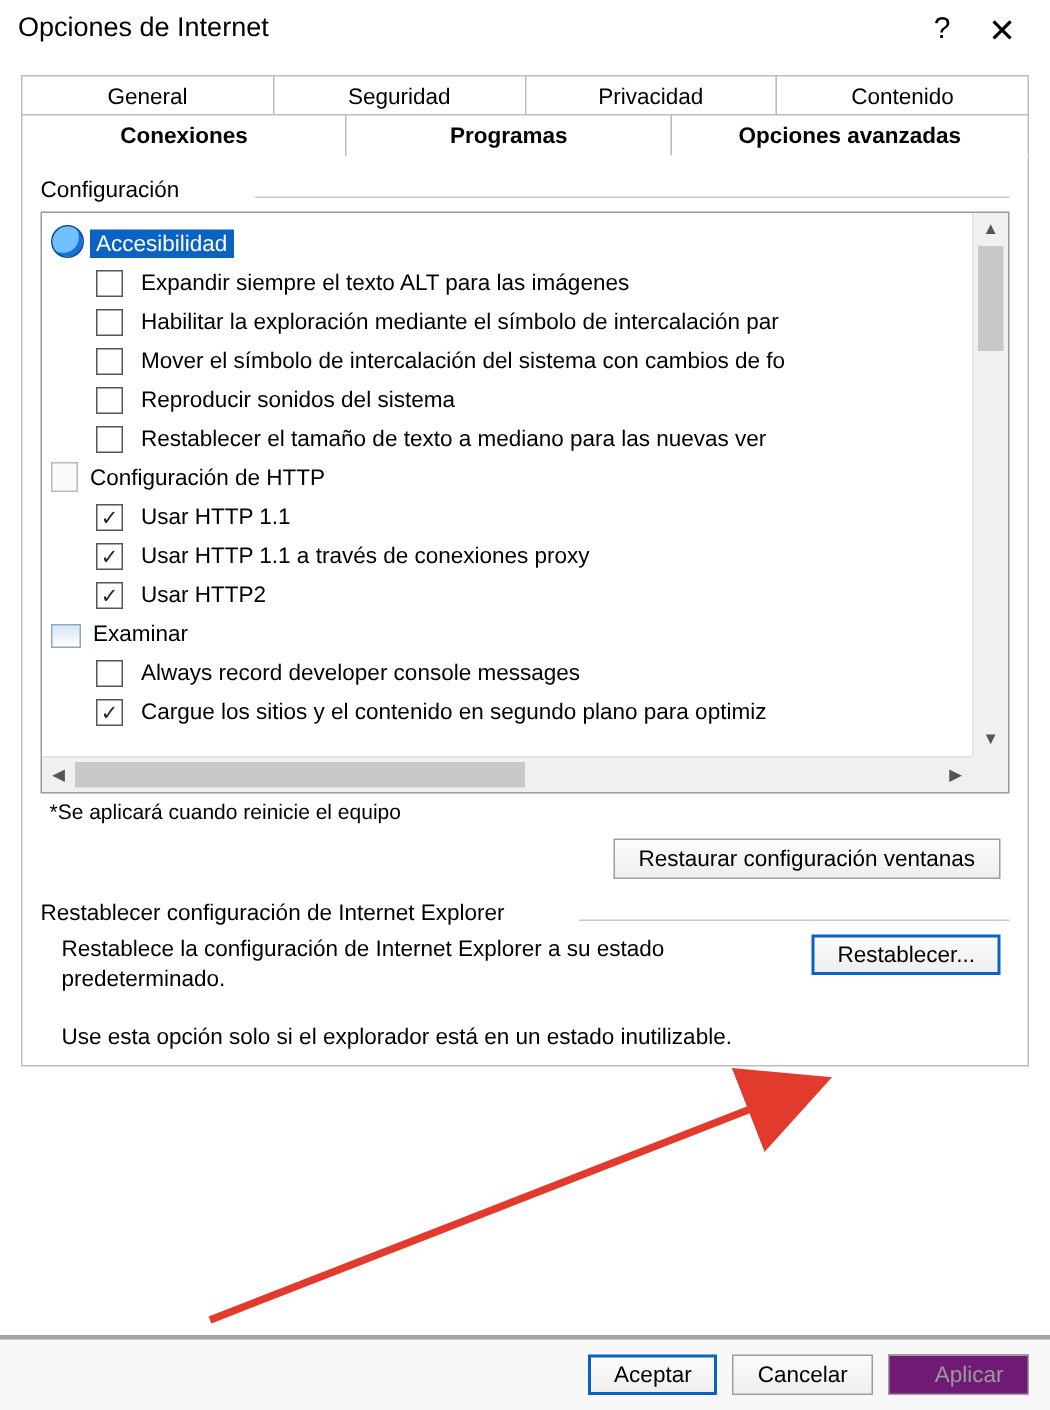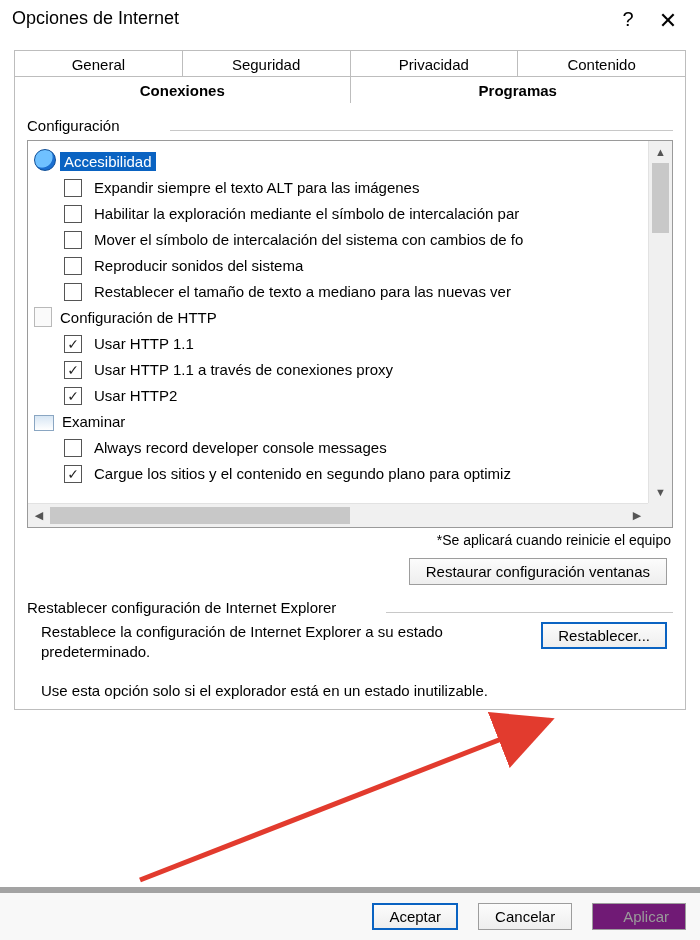--- a/index.html
+++ b/index.html
@@ -165,21 +165,20 @@
     margin-right: 8px;
     display: inline-flex;
     align-items: center; justify-content: center;
     font-size: 14px;
     line-height: 1;
   }
   .chk.checked::after { content: "✓"; color: #222; }
   .note {
     font-size: 14px;
     padding: 4px 2px 10px 6px;
-    text-align: right;
   }
   .restore-row {
     display: flex;
     justify-content: flex-end;
     padding-right: 6px;
     margin-bottom: 14px;
   }
   .btn {
     border: 1px solid #9d9d9d;
     background: linear-gradient(#fcfcfc,#eeeeee);
@@ -207,26 +206,26 @@
     padding-left: 14px;
   }
   .reset-btn-col { padding-right: 6px; }
   .reset-warning {
     padding: 18px 6px 4px 14px;
     line-height: 1.35;
   }
   .footer {
     position: absolute;
     left: 0; right: 0; bottom: 0;
-    border-top: 6px solid #a3a3a3;
+    border-top: 3px solid #a3a3a3;
     background: #f8f8f8;
     padding: 10px 14px;
     display: flex;
     justify-content: flex-end;
-    gap: 20px;
+    gap: 10px;
   }
   svg.arrow {
     position: absolute;
     pointer-events: none;
   }
 </style>
 </head>
 <body>
 
 <div class="titlebar">
@@ -238,20 +237,21 @@
 <div class="dialog-body">
   <div class="tabs-row1">
     <div class="tab">General</div>
     <div class="tab">Seguridad</div>
     <div class="tab">Privacidad</div>
     <div class="tab">Contenido</div>
   </div>
   <div class="tabs-row2">
     <div class="tab">Conexiones</div>
     <div class="tab">Programas</div>
+    <div class="tab active">Opciones avanzadas</div>
   </div>
 
   <div class="tab-panel">
 
     <div class="groupbox-label-row">
       <span>Configuración</span>
       <span class="gline"></span>
     </div>
 
     <div class="tree-box">

